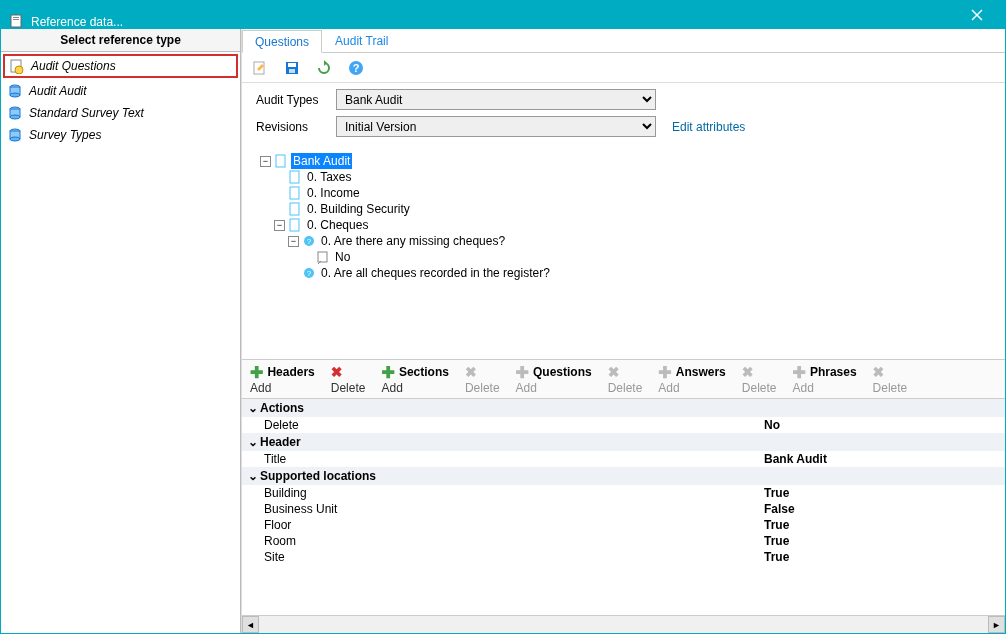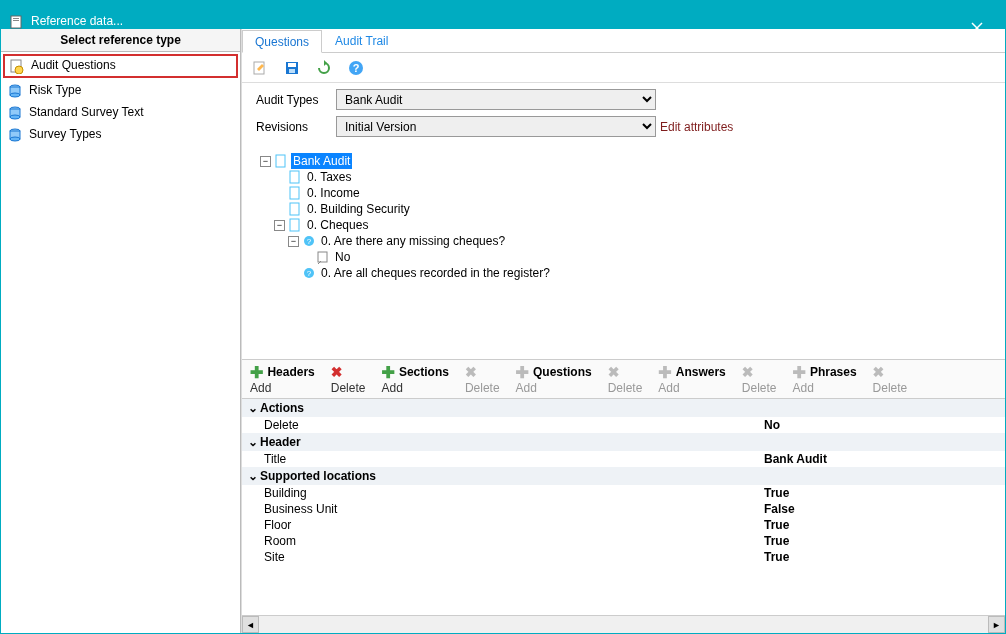--- a/index.html
+++ b/index.html
@@ -1,39 +1,39 @@
 <!DOCTYPE html>
 <html><head>
 <meta charset="utf-8">
 <style>
 * { box-sizing: border-box; margin: 0; padding: 0; }
 body { font-family: "Segoe UI", Tahoma, sans-serif; font-size: 12px; background: #fff; overflow: hidden; }
 .window { width: 1006px; height: 634px; border: 1px solid #00acc1; display: flex; flex-direction: column; }
-.titlebar { height: 28px; background: #00acc1; color: #fff; display: flex; align-items: flex-start; padding: 13px 8px; }
+.titlebar { height: 28px; background: #00acc1; color: #fff; display: flex; align-items: flex-end; padding: 0 8px; }
 .titlebar .icon { width: 16px; height: 16px; margin-right: 6px; }
 .titlebar .title { flex: 1; font-size: 12px; }
 .titlebar .close { width: 40px; height: 28px; display: flex; align-items: center; justify-content: center; cursor: pointer; }
 .body { flex: 1; display: flex; overflow: hidden; }
 .sidebar { width: 240px; border-right: 1px solid #bbb; background: #fff; }
 .sidebar-header { font-weight: bold; text-align: center; padding: 4px 0; border-bottom: 1px solid #bbb; background: #f5f5f5; }
-.sidebar-item { display: flex; padding: 3px 6px; cursor: pointer; }
+.sidebar-item { display: flex; align-items: center; padding: 3px 6px; cursor: pointer; font-style: italic; }
 .sidebar-item.selected { border: 2px solid #d32f2f; margin: 2px; padding: 2px 4px; }
 .sidebar-item .icn { width: 16px; height: 16px; margin-right: 6px; flex-shrink: 0; }
 .main { flex: 1; display: flex; flex-direction: column; border-left: 1px solid #ddd; }
 .tabs { display: flex; border-bottom: 1px solid #ccc; background: #fff; height: 24px; }
 .tab { padding: 4px 12px; cursor: pointer; border: 1px solid transparent; color: #1e88e5; }
 .tab.active { border: 1px solid #ccc; border-bottom: 1px solid #fff; background: #fff; color: #1976d2; position: relative; top: 1px; }
 .toolbar { display: flex; align-items: center; padding: 4px 8px; gap: 12px; border-bottom: 1px solid #ddd; height: 30px; }
 .toolbar .tbtn { width: 20px; height: 20px; display: flex; align-items: center; justify-content: center; cursor: pointer; }
 .content-scroll { flex: 1; overflow-y: scroll; position: relative; }
 .form-rows { padding: 6px 14px; }
 .form-row { display: flex; align-items: center; margin-bottom: 6px; }
 .form-row label { width: 80px; }
 .form-row select { width: 320px; height: 21px; border: 1px solid #999; font-size: 12px; font-family: inherit; padding: 0 4px; }
-.form-row .link { color: #7f1d1d; margin-left: 4px; cursor: pointer; }
+.form-row .link { color: #0369a1; margin-left: 16px; cursor: pointer; }
 .tree { padding: 4px 18px; background: #fff; min-height: 210px; }
 .tree-row { display: flex; align-items: center; height: 16px; line-height: 16px; }
 .tree-row .tog { width: 11px; height: 11px; border: 1px solid #888; display: inline-flex; align-items: center; justify-content: center; font-size: 9px; margin-right: 3px; cursor: pointer; flex-shrink: 0; line-height: 9px; }
 .tree-row .spacer { display: inline-block; width: 14px; flex-shrink:0; }
 .tree-row .ticn { width: 14px; height: 14px; margin-right: 3px; flex-shrink:0; }
 .tree-row .lbl { white-space: nowrap; padding: 0 2px; }
 .tree-row .lbl.sel { background: #0a84ff; color: #fff; }
 .actionbar { display: flex; border-top: 1px solid #ccc; border-bottom: 1px solid #ccc; background: #fafafa; }
 .actbar-cell { display:flex; flex-direction:column; align-items:flex-start; padding:3px 8px; border-right:0; }
 .actbar-cell .r1 { display:flex; align-items:center; gap:4px; height:18px;}
@@ -84,21 +84,21 @@
         <span>Audit Questions</span>
       </div>
       <div class="sidebar-item">
         <span class="icn">
             <svg width="16" height="16">
               <ellipse cx="8" cy="4" rx="5" ry="2" fill="#90caf9" stroke="#1976d2"></ellipse>
               <rect x="3" y="4" width="10" height="8" fill="#90caf9" stroke="#1976d2"></rect>
               <ellipse cx="8" cy="12" rx="5" ry="2" fill="#64b5f6" stroke="#1976d2"></ellipse>
             </svg>
           </span>
-        <span>Risk Type</span>
+        <span>Audit Audit</span>
       </div>
       <div class="sidebar-item">
         <span class="icn">
             <svg width="16" height="16">
               <ellipse cx="8" cy="4" rx="5" ry="2" fill="#90caf9" stroke="#1976d2"></ellipse>
               <rect x="3" y="4" width="10" height="8" fill="#90caf9" stroke="#1976d2"></rect>
               <ellipse cx="8" cy="12" rx="5" ry="2" fill="#64b5f6" stroke="#1976d2"></ellipse>
             </svg>
           </span>
         <span>Standard Survey Text</span>

